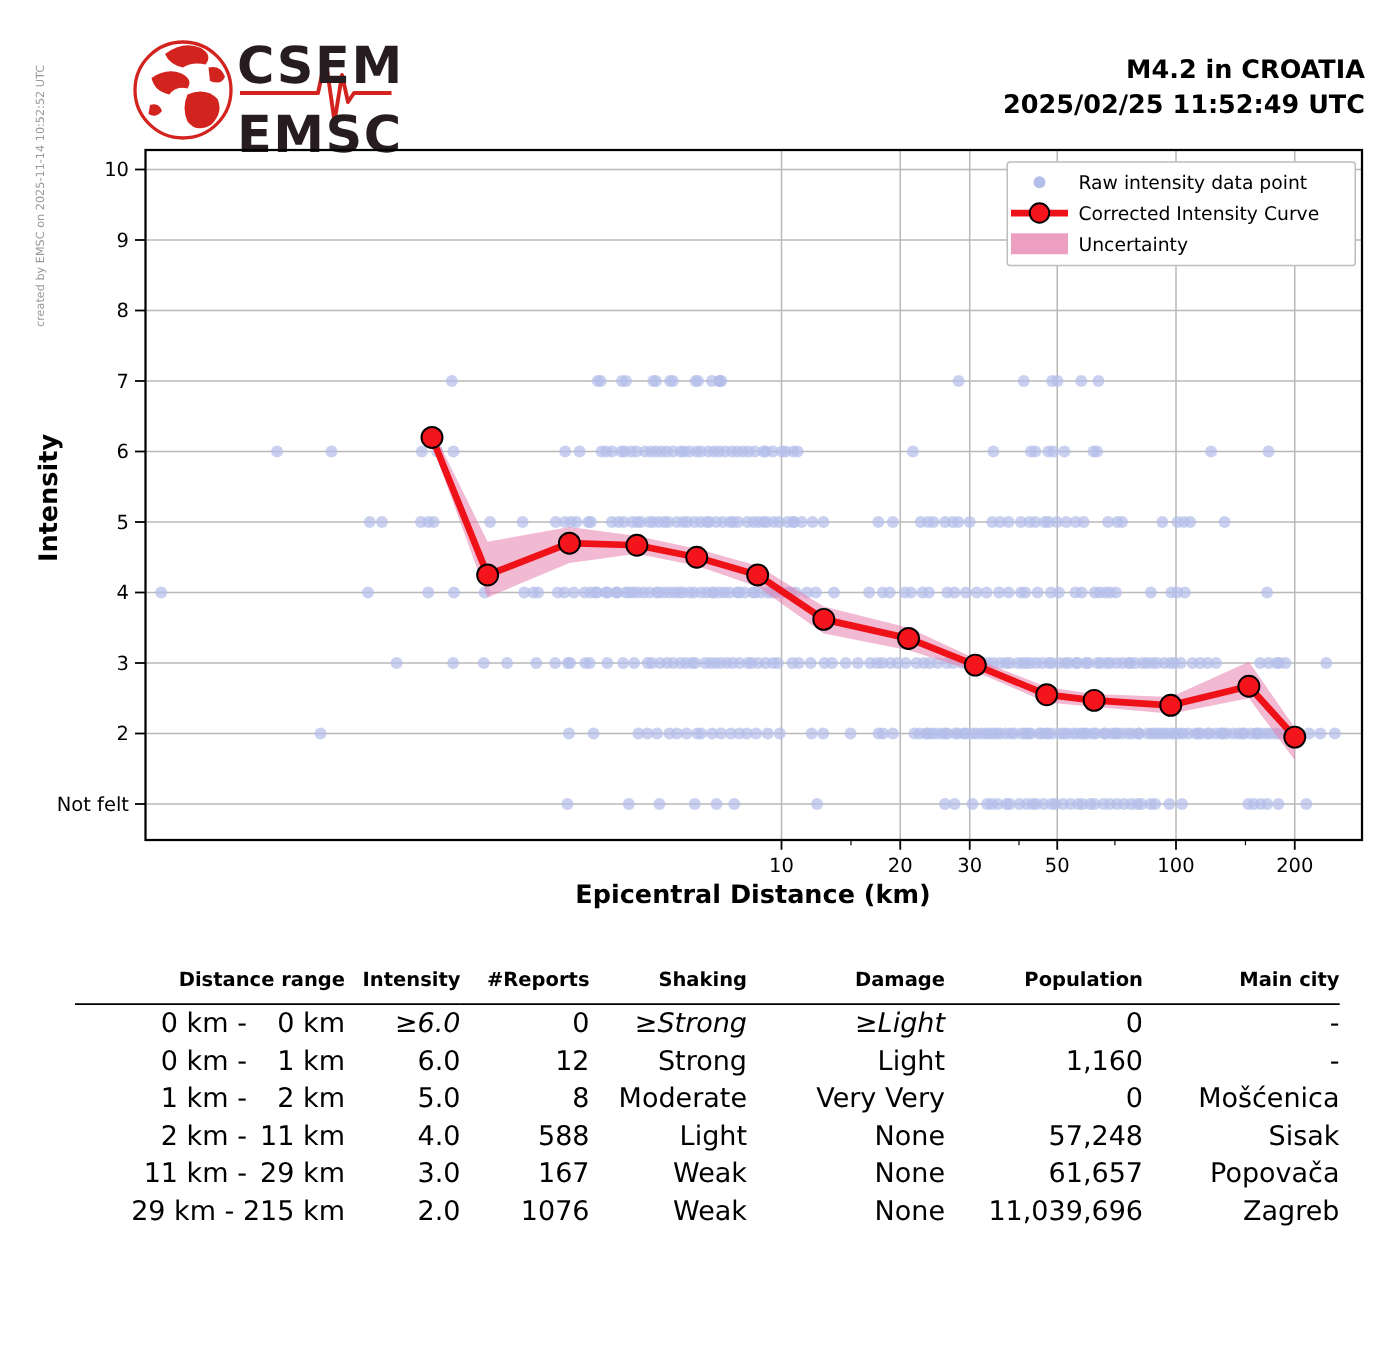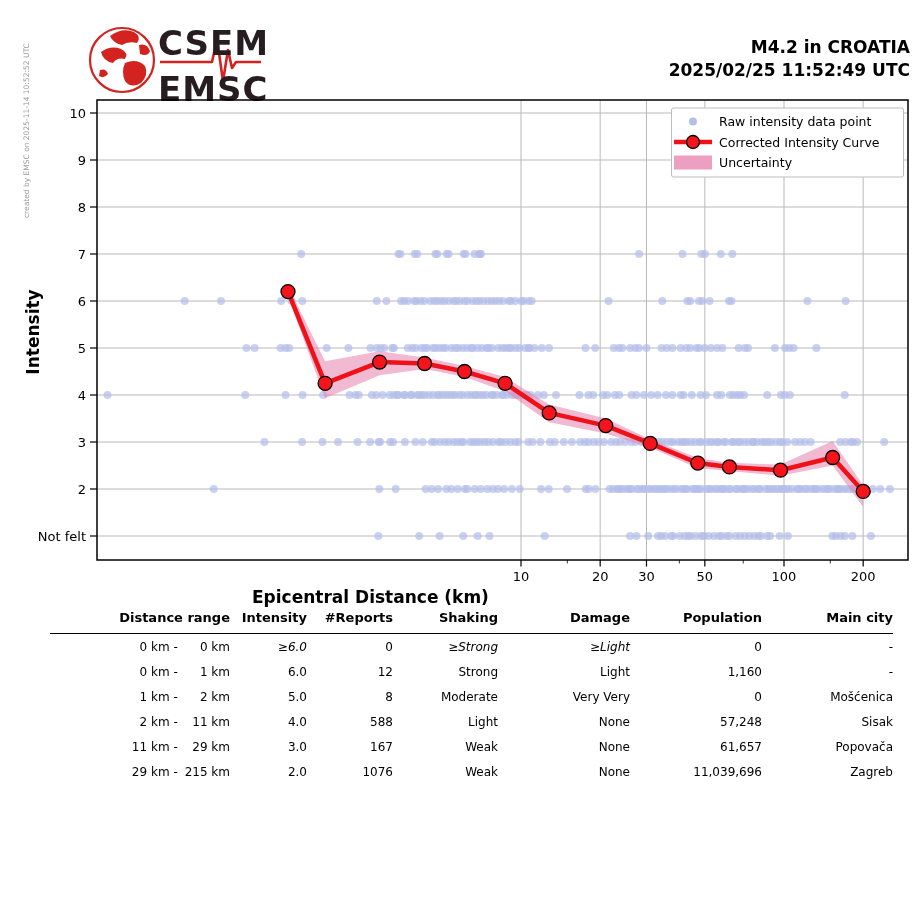--- a/index.html
+++ b/index.html
@@ -16,33 +16,33 @@
   .title{
     position:absolute;left:95px;top:36px;width:815px;text-align:right;
     font-size:17px;font-weight:bold;line-height:23px;
   }
   #chart{position:absolute;left:0;top:0;}
   .ylabel{
     position:absolute;top:322px;left:-47px;width:160px;text-align:center;
     transform:rotate(-90deg);font-weight:bold;font-size:17px;
   }
   .xlabel{
-    position:absolute;left:252px;top:587px;width:500px;
+    position:absolute;left:252px;top:587px;width:500px;text-align:center;
     font-weight:bold;font-size:17px;
   }
   table.report{
-    position:absolute;left:50px;top:610px;width:843px;
+    position:absolute;left:50px;top:646px;width:843px;
     border-collapse:collapse;table-layout:fixed;
   }
   table.report th{
     font-weight:bold;font-size:13px;text-align:right;vertical-align:bottom;
     padding:0 0 8px 0;border-bottom:1.5px solid #000;white-space:nowrap;
   }
   table.report td{
-    font-size:12px;text-align:right;height:25px;padding:0;white-space:nowrap;margin-top:37px;
+    font-size:18px;text-align:right;height:25px;padding:0;white-space:nowrap;margin-top:37px;
   }
   td .nf{display:inline-block;min-width:25px;text-align:right;}
   td .nt{display:inline-block;min-width:26px;text-align:right;}
   .it{font-style:italic;}
 </style>
 </head>
 <body>
 
 <div class="vcaption">created by EMSC on 2025-11-14 10:52:52 UTC</div>
 

